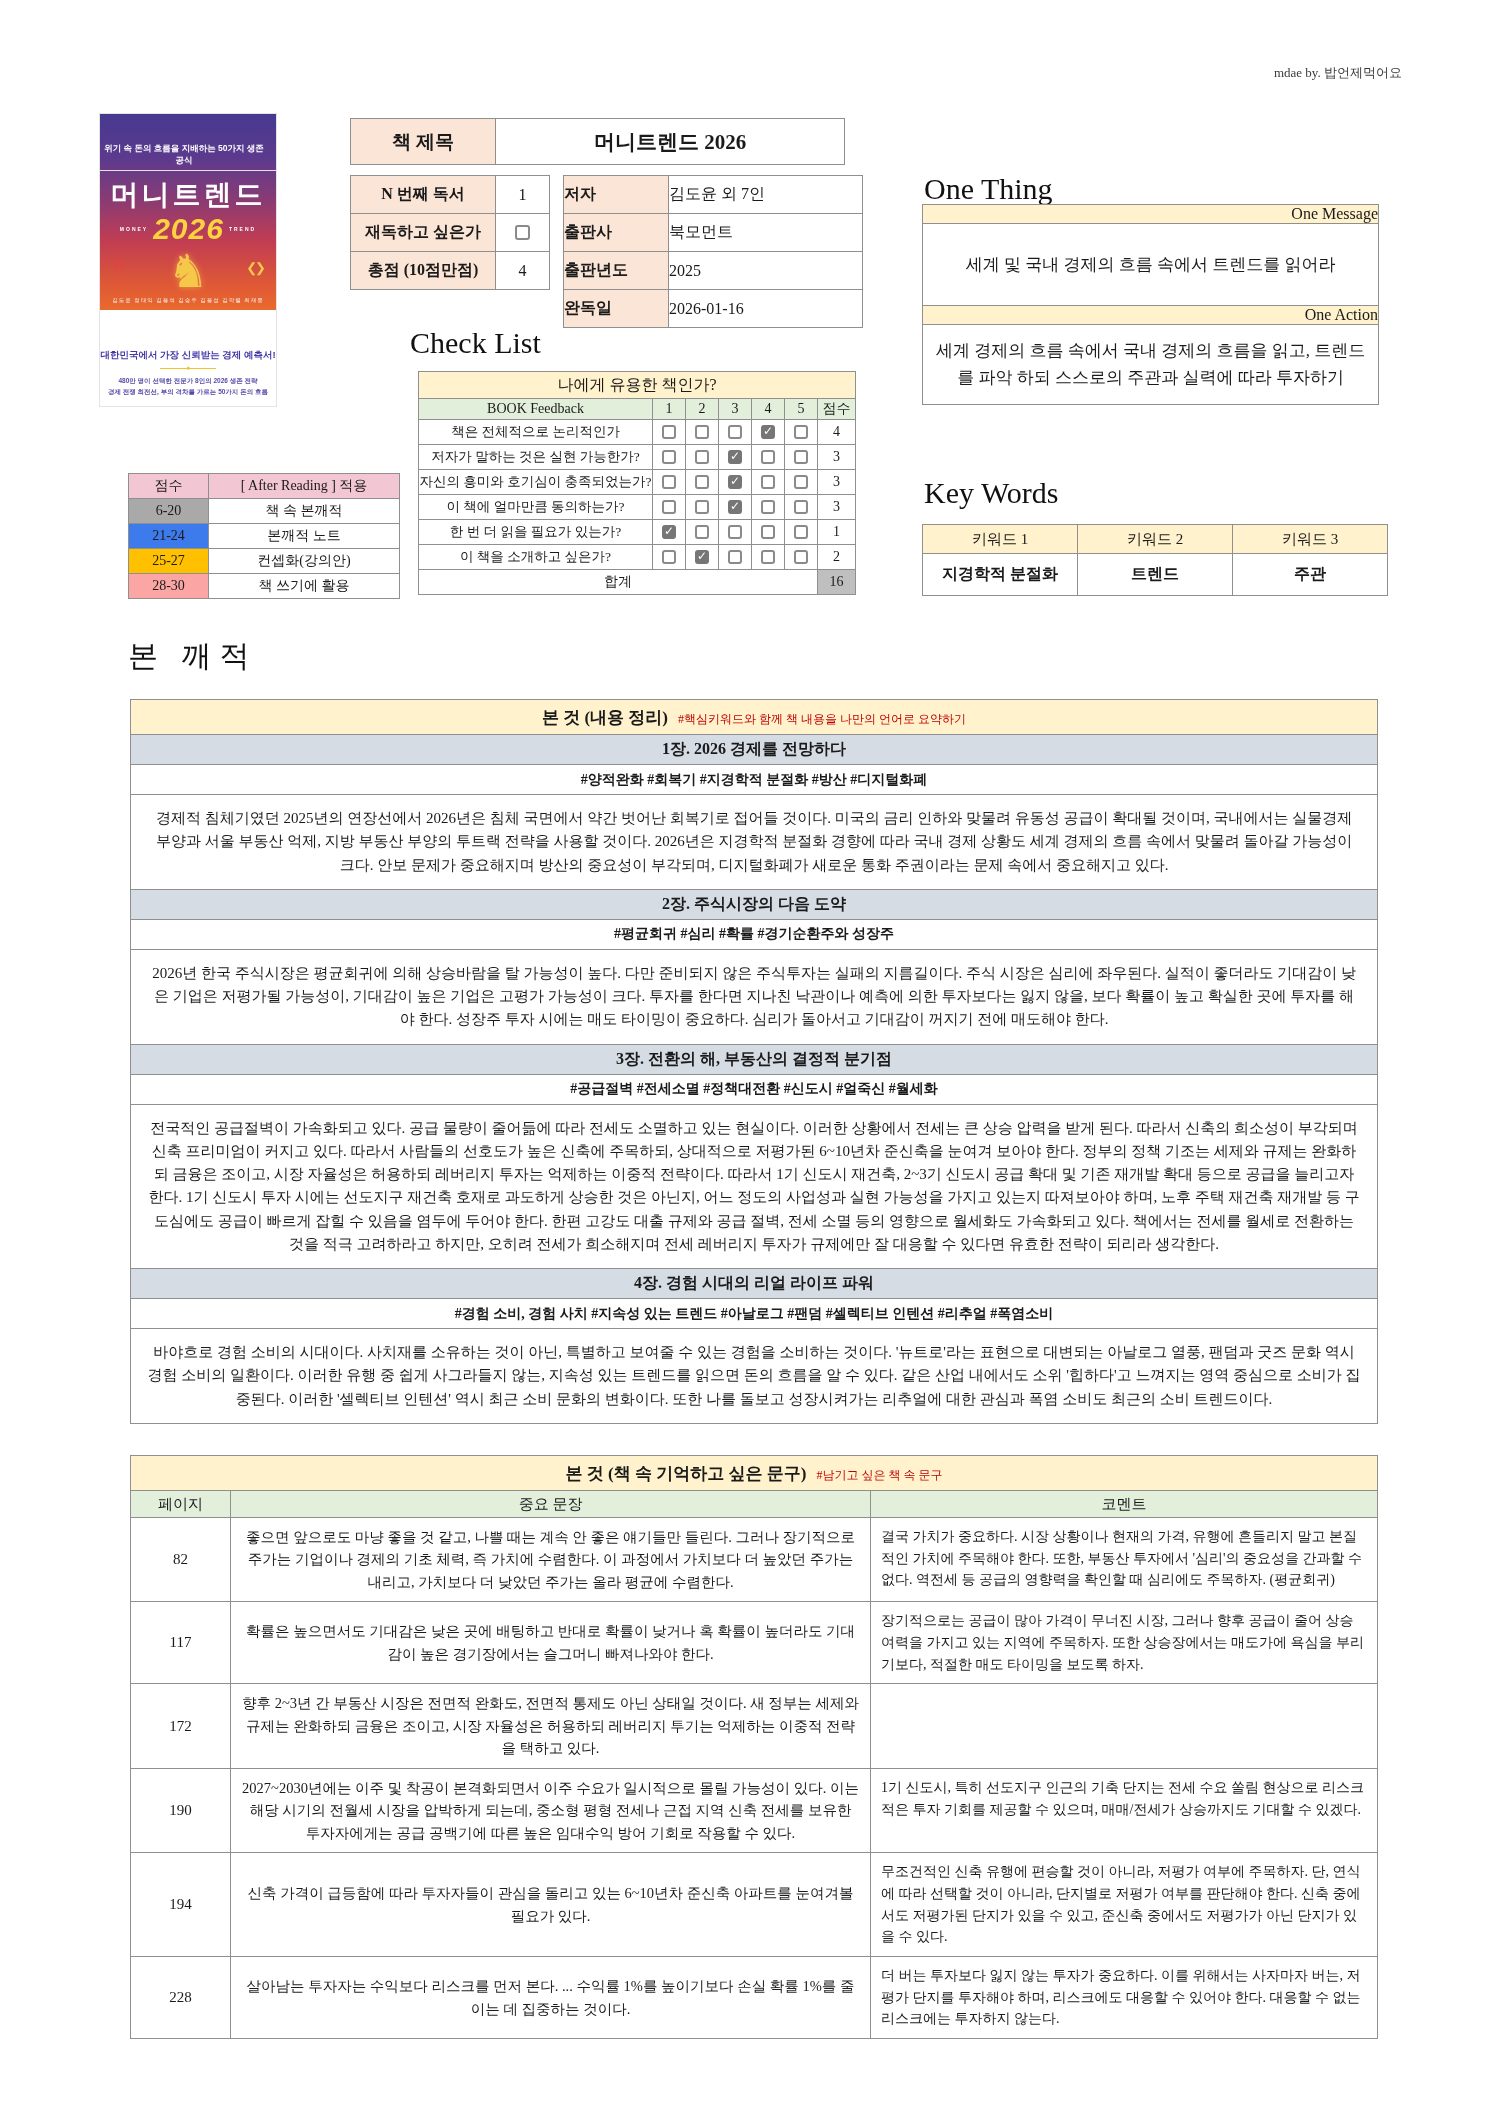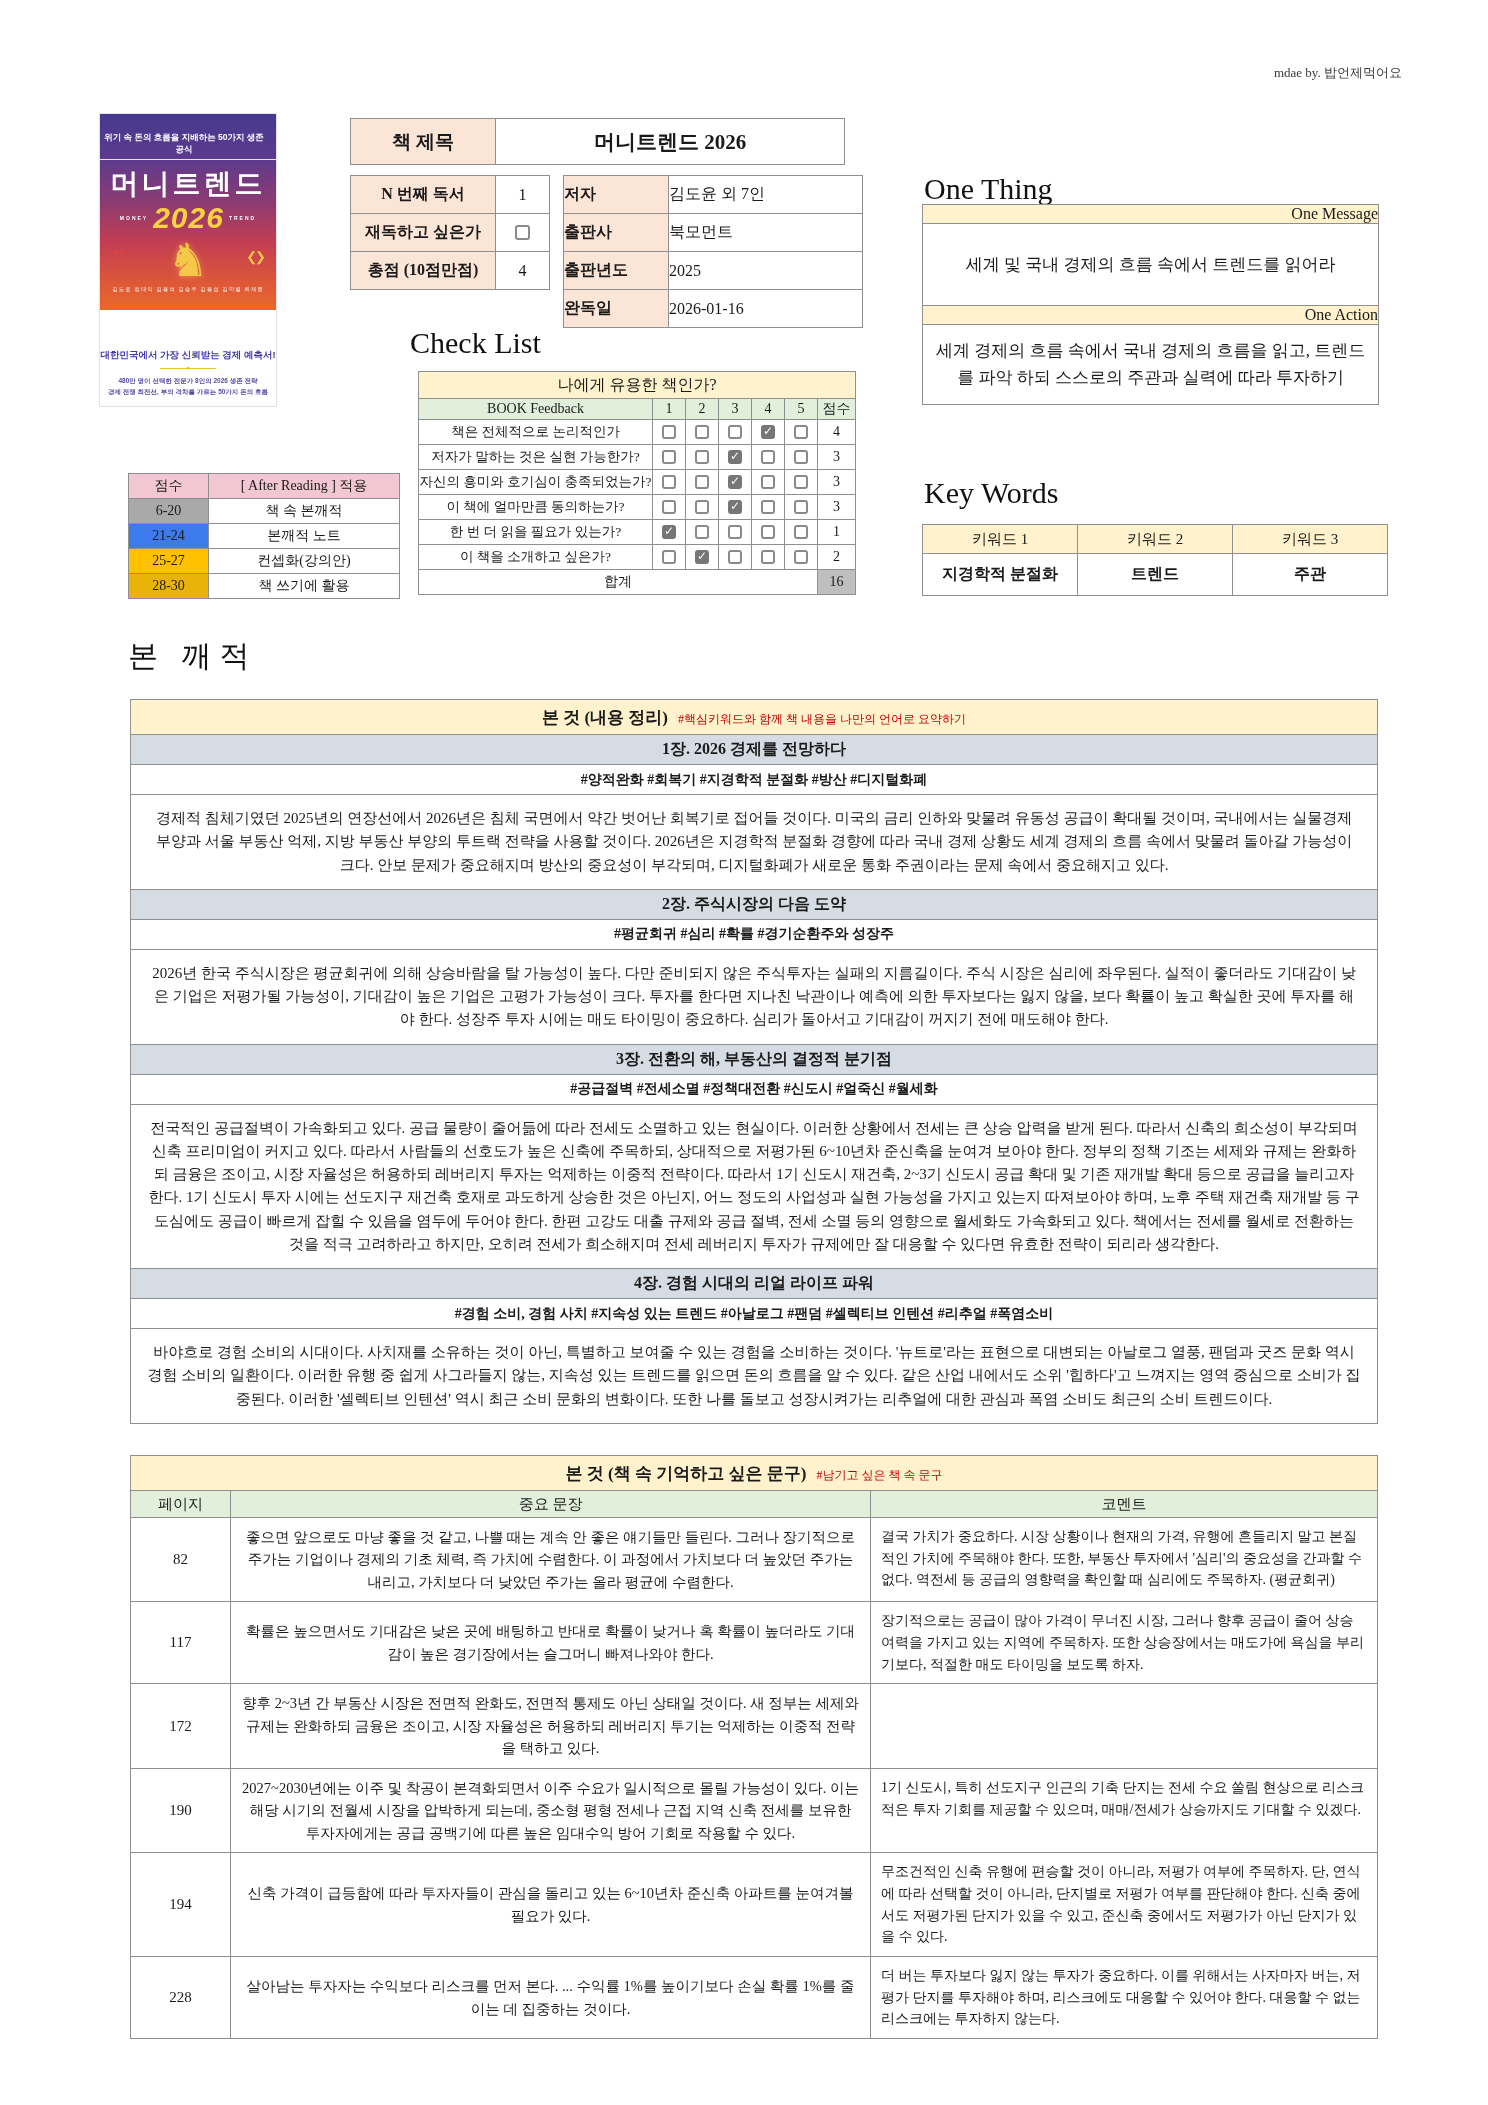--- a/index.html
+++ b/index.html
@@ -17,21 +17,21 @@
   .pink { background:#F2C7D3; }
   .graycell { background:#BFBFBF; }
 
   .credit { position:absolute; top:64px; right:86px; font-size:13px; color:#3a3a3a; }
 
   
   .cover { position:absolute; left:100px; top:114px; width:176px; height:292px;
            box-shadow:0 0 0 1px #e3e3e3; overflow:hidden; font-family:"Liberation Sans",sans-serif; }
   .cover-top { height:196px; background:linear-gradient(180deg,#46398f 0%,#5b3a8e 22%,#8c3b72 45%,#c23d52 65%,#e05a35 88%,#e96a2d 100%);
                text-align:center; position:relative; }
-  .cover-tagline { display:inline-block; margin-top:18px; padding:0 12px 3px 4px; border-bottom:1px solid rgba(255,255,255,.85);
+  .cover-tagline { display:inline-block; margin-top:29px; padding:0 12px 3px 4px; border-bottom:1px solid rgba(255,255,255,.85);
                    color:#fff; font-size:8.5px; font-weight:bold; letter-spacing:0; }
   .cover-title { color:#fff; font-size:28px; font-weight:bold; letter-spacing:3px; margin-top:5px;
                  font-family:"Liberation Serif",serif; }
   .cover-year-row { display:flex; align-items:center; justify-content:center; gap:5px; margin-top:-2px; }
   .cover-money,.cover-trend { color:#fff; font-size:5px; letter-spacing:2px; font-weight:bold; }
   .cover-year { color:#ffd23f; font-size:30px; font-weight:bold; font-style:italic; letter-spacing:1px; }
   .cover-art { position:relative; height:62px; }
   .cover-horse { position:absolute; left:50%; top:2px; transform:translateX(-50%); color:#f6c84a; font-size:46px; line-height:1;
                  text-shadow:0 0 6px rgba(255,210,90,.55); }
   .cover-arrows { position:absolute; left:10px; top:8px; color:#e8413c; font-size:20px; font-weight:bold; letter-spacing:-4px; }
@@ -374,21 +374,21 @@
     </tr>
     <tr>
       <td style="background: rgb(61, 123, 237);">21-24</td>
       <td>본깨적 노트</td>
     </tr>
     <tr>
       <td style="background: rgb(255, 192, 0);">25-27</td>
       <td>컨셉화(강의안)</td>
     </tr>
     <tr>
-      <td style="background: #eab308;">28-30</td>
+      <td style="background: #fca5a5;">28-30</td>
       <td>책 쓰기에 활용</td>
     </tr>
   </tbody>
     </table>
 
   <div class="sec-title" style="left:924px; top:476px;">Key Words</div>
   <table class="kw-table">
     <tbody>
         <tr class="hd">
       <td class="lyellow">키워드 1</td>

